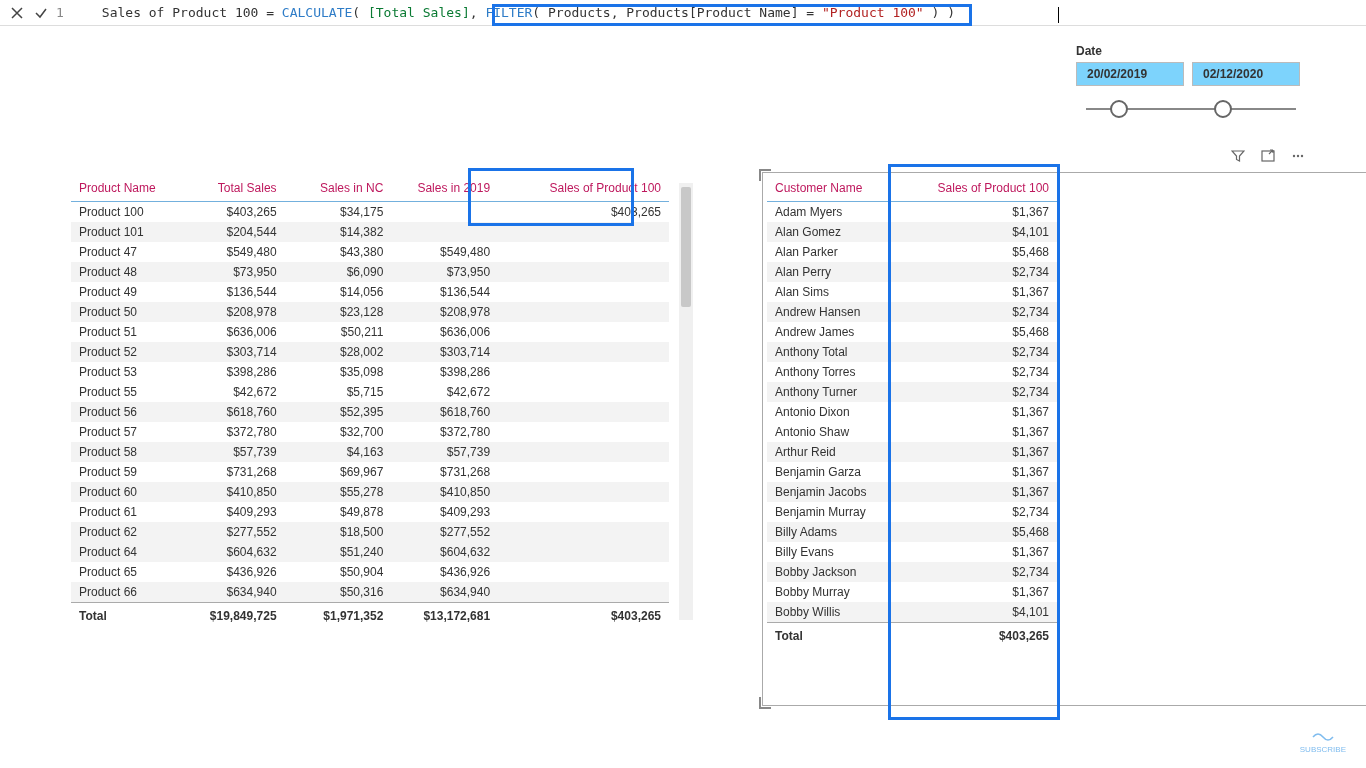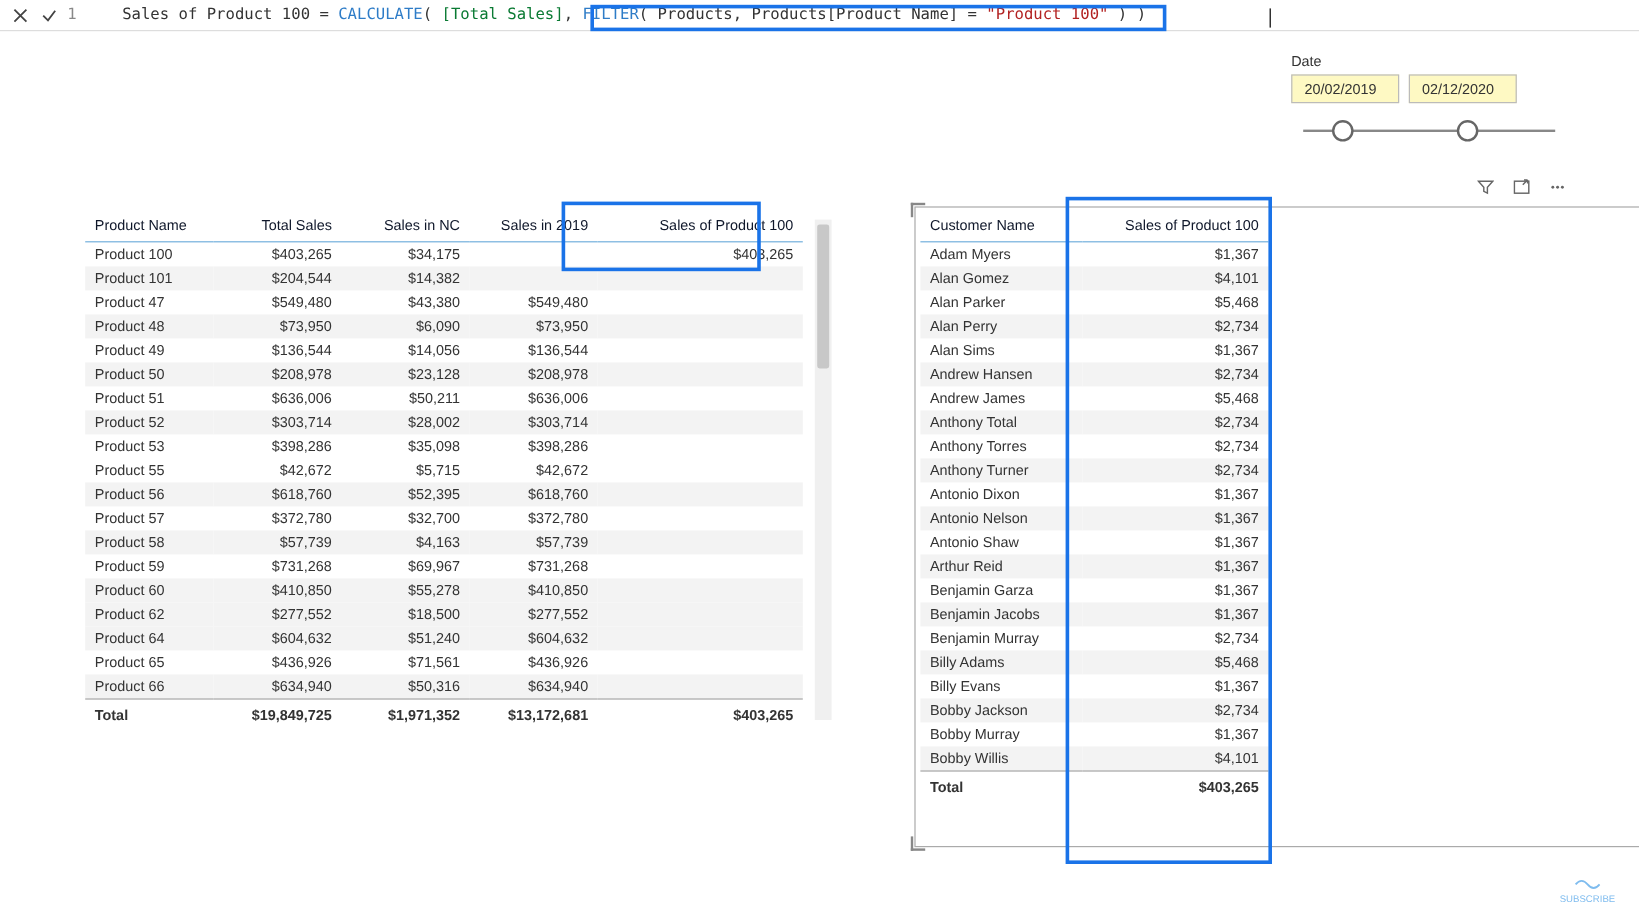--- a/index.html
+++ b/index.html
@@ -45,29 +45,30 @@
     width: 1px;
     height: 16px;
     background: #000;
   }
   
   .date-slicer {
     position: absolute;
     top: 44px;
     right: 60px;
     width: 230px;
+    font-weight: bold;
   }
   .date-slicer .lbl { font-size: 12px; color: #333; margin-bottom: 4px; }
   .date-boxes { display: flex; gap: 8px; }
   .date-box {
     border: 1px solid #bbb;
     padding: 4px 10px;
     font-size: 12px;
-    background: #fef9c3;
-    width: 90px;
+    background: #7dd3fc;
+    width: 108px;
   }
   .slider-track {
     position: relative;
     height: 30px;
     margin-top: 8px;
   }
   .track-line {
     position: absolute;
     top: 14px;
     left: 10px;
@@ -135,21 +136,21 @@
     border-radius: 2px;
   }
   table.data {
     border-collapse: collapse;
     font-size: 12px;
     width: 100%;
   }
   table.data th {
     text-align: left;
     font-weight: normal;
-    color: #0f172a;
+    color: #be185d;
     border-bottom: 1px solid #73b0dd;
     padding: 4px 8px 6px 8px;
     white-space: nowrap;
     background: #fff;
   }
   table.data th.num, table.data td.num { text-align: right; }
   table.data td {
     padding: 3px 8px;
     white-space: nowrap;
   }
@@ -355,38 +356,45 @@
           <td class="num">$731,268</td>
           <td class="num"></td>
         </tr>
         <tr class="alt">
           <td>Product 60</td>
           <td class="num">$410,850</td>
           <td class="num">$55,278</td>
           <td class="num">$410,850</td>
           <td class="num"></td>
         </tr>
+        <tr>
+          <td>Product 61</td>
+          <td class="num">$409,293</td>
+          <td class="num">$49,878</td>
+          <td class="num">$409,293</td>
+          <td class="num"></td>
+        </tr>
         <tr class="alt">
           <td>Product 62</td>
           <td class="num">$277,552</td>
           <td class="num">$18,500</td>
           <td class="num">$277,552</td>
           <td class="num"></td>
         </tr>
         <tr class="alt">
           <td>Product 64</td>
           <td class="num">$604,632</td>
           <td class="num">$51,240</td>
           <td class="num">$604,632</td>
           <td class="num"></td>
         </tr>
         <tr>
           <td>Product 65</td>
           <td class="num">$436,926</td>
-          <td class="num">$71,561</td>
+          <td class="num">$50,904</td>
           <td class="num">$436,926</td>
           <td class="num"></td>
         </tr>
         <tr class="alt">
           <td>Product 66</td>
           <td class="num">$634,940</td>
           <td class="num">$50,316</td>
           <td class="num">$634,940</td>
           <td class="num"></td>
         </tr>
@@ -454,24 +462,20 @@
           <td class="num">$2,734</td>
         </tr>
         <tr class="alt">
           <td>Anthony Turner</td>
           <td class="num">$2,734</td>
         </tr>
         <tr>
           <td>Antonio Dixon</td>
           <td class="num">$1,367</td>
         </tr>
-        <tr class="alt">
-          <td>Antonio Nelson</td>
-          <td class="num">$1,367</td>
-        </tr>
         <tr>
           <td>Antonio Shaw</td>
           <td class="num">$1,367</td>
         </tr>
         <tr class="alt">
           <td>Arthur Reid</td>
           <td class="num">$1,367</td>
         </tr>
         <tr>
           <td>Benjamin Garza</td>

